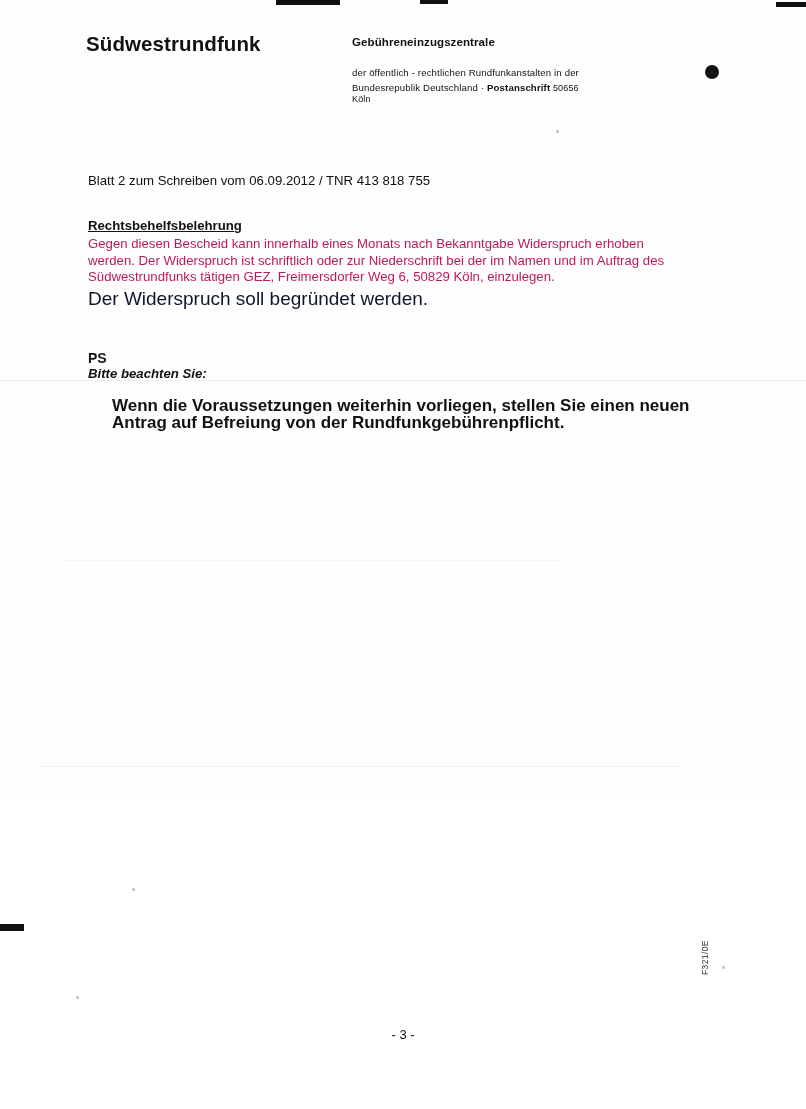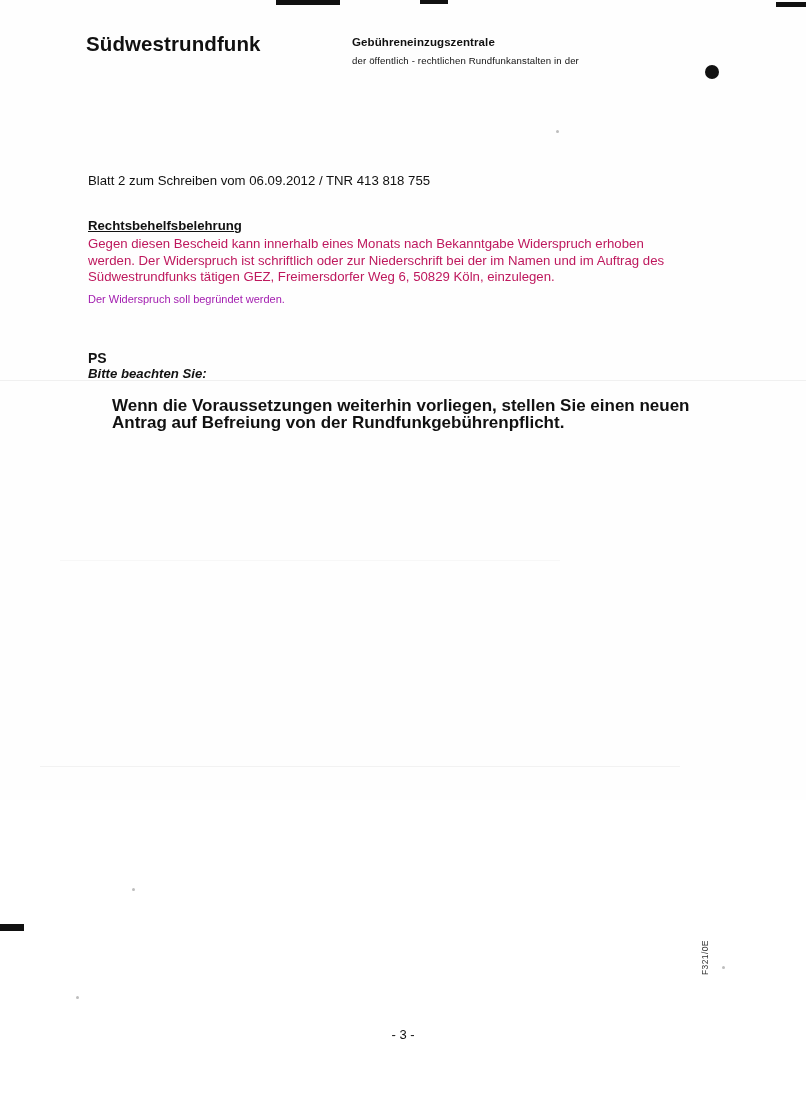--- a/index.html
+++ b/index.html
@@ -59,21 +59,21 @@
     position: absolute;
     left: 352px;
     top: 36px;
     width: 240px;
     color: #111;
   }
   .hdr-gez-line1 {
     font-size: 11.5px;
     font-weight: bold;
     letter-spacing: .1px;
-    margin-bottom: 7px;
+    margin-bottom: 19px;
   }
   .hdr-gez-line2 {
     font-size: 9.6px;
     letter-spacing: .15px;
     margin-bottom: 4px;
   }
   .hdr-gez-line3 {
     font-size: 9.6px;
     letter-spacing: .15px;
   }
@@ -128,23 +128,23 @@
     font-size: 13.2px;
     line-height: 16.6px;
     color: #be185d;
   }
 
   .para-2 {
     position: absolute;
     left: 88px;
     top: 291px;
     width: 600px;
-    font-size: 11px;
+    font-size: 19px;
     line-height: 16.6px;
-    color: #a21caf;
+    color: #0f172a;
   }
 
   .ps-label {
     position: absolute;
     left: 88px;
     top: 350px;
     font-size: 14px;
     font-weight: bold;
     color: #111;
   }
@@ -209,20 +209,23 @@
   <div class="speck" style="left:556px; top:130px; width:3px; height:3px;"></div>
   <div class="speck" style="left:132px; top:888px; width:3px; height:3px;"></div>
   <div class="speck" style="left:722px; top:966px; width:3px; height:3px;"></div>
   <div class="speck" style="left:76px; top:996px; width:3px; height:3px;"></div>
 
   <div class="hdr-brand">Südwestrundfunk</div>
 
   <div class="hdr-gez-block">
     <div class="hdr-gez-line1">Gebühreneinzugszentrale</div>
     <div class="hdr-gez-line2">der öffentlich - rechtlichen Rundfunkanstalten in der</div>
+    <div class="hdr-gez-line3">
+      <span>Bundesrepublik Deutschland · </span><b>Postanschrift</b><span class="small"> 50656 Köln</span>
+    </div>
   </div>
 
   <div class="gez-dot"></div>
 
   <div class="ref-line">Blatt 2 zum Schreiben vom 06.09.2012 / TNR 413 818 755</div>
 
   <div class="sec-title">Rechtsbehelfsbelehrung</div>
 
   <div class="para-1">Gegen diesen Bescheid kann innerhalb eines Monats nach Bekanntgabe Widerspruch erhoben werden. Der Widerspruch ist schriftlich oder zur Niederschrift bei der im Namen und im Auftrag des Südwestrundfunks tätigen GEZ, Freimersdorfer Weg 6, 50829 Köln, einzulegen.</div>
 

